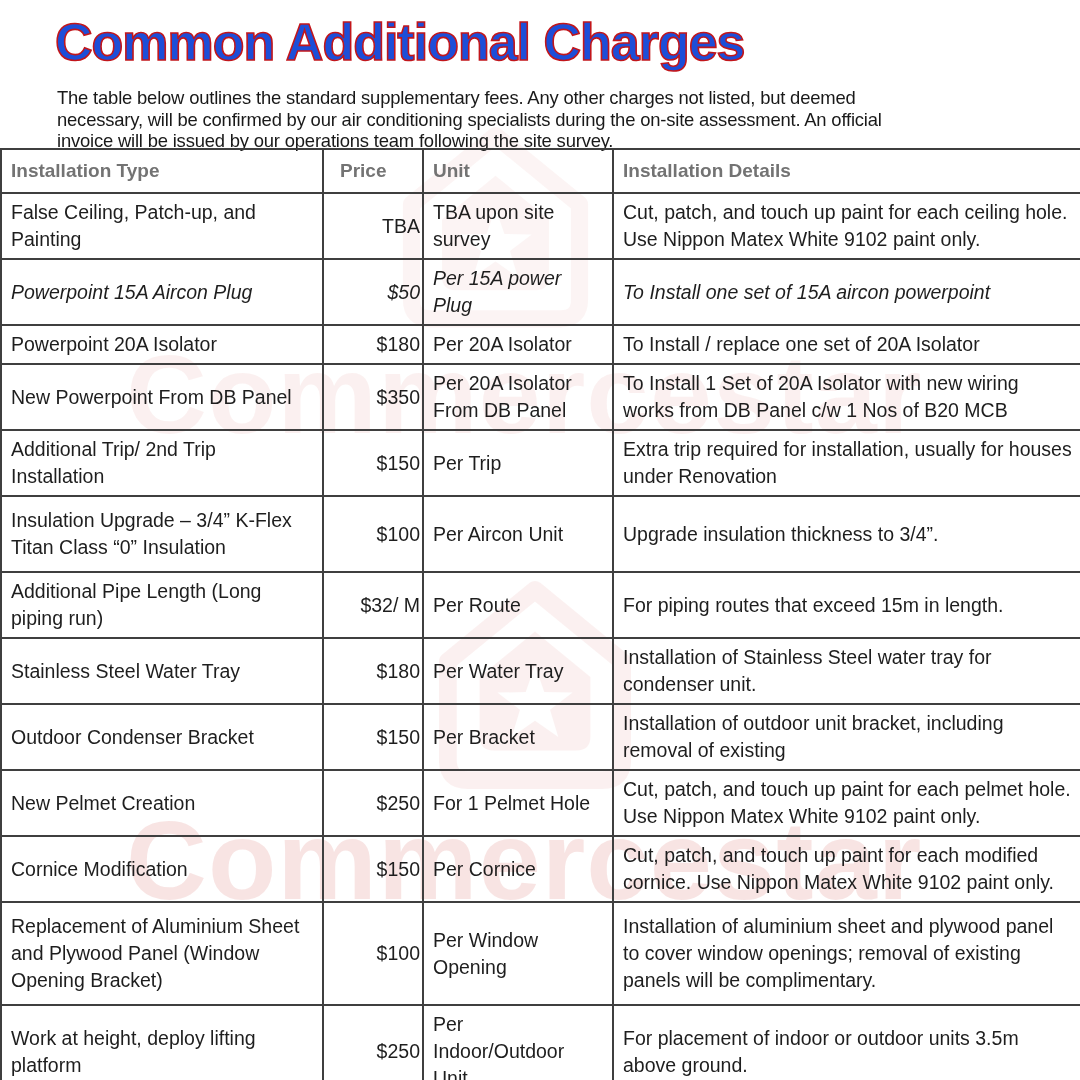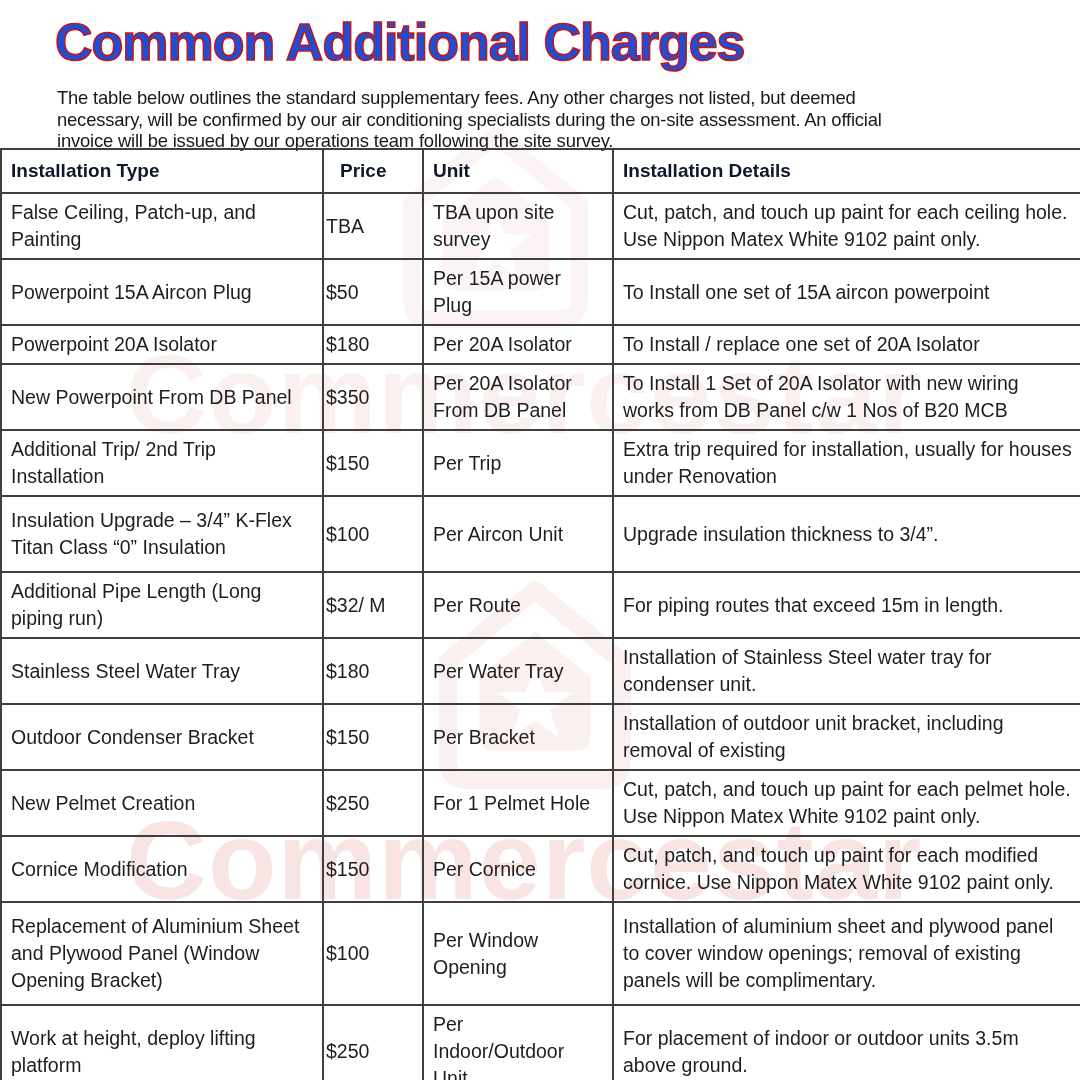--- a/index.html
+++ b/index.html
@@ -21,24 +21,24 @@
   .title{position:absolute;left:55px;top:12px;margin:0;
          font-size:52px;font-weight:800;letter-spacing:-1px;
          color:#1d4ed8;-webkit-text-stroke:1.6px #c2161b;}
   .intro{position:absolute;left:57px;top:87px;font-size:19px;line-height:21.5px;
          color:#191919;letter-spacing:-0.2px;transform:scaleX(.97);transform-origin:left top;}
   .intro div{white-space:nowrap;}
 
   table.charges{position:absolute;left:0;top:148px;width:1080px;
                 border-collapse:collapse;table-layout:fixed;background:transparent;}
   th,td{border:2px solid #3f3f3f;vertical-align:middle;box-sizing:border-box;}
-  th{height:44px;text-align:left;font-size:19px;font-weight:700;color:#0f172a;
+  th{height:44px;text-align:left;font-size:19px;font-weight:700;color:#737373;
      padding:2px 8px 2px 9px;}
   td{font-size:19.5px;color:#1e1e1e;line-height:27px;padding:5px 8px 5px 9px;}
-  td.col-price{text-align:left;padding-left:2px;padding-right:2px;}
+  td.col-price{text-align:right;padding-left:2px;padding-right:2px;}
   td.col-unit{white-space:pre-line;}
   th.h-price{padding-left:16px;}
 </style>
 </head>
 <body>
 
 <div class="page">
 
   <div class="watermark">
     <svg class="wm-logo wm-logo-1" viewBox="0 0 200 220" xmlns="http://www.w3.org/2000/svg">
@@ -81,21 +81,21 @@
         </tr>
       </thead>
       <tbody>
           <tr style="height: 65px;">
             <td class="col-type">False Ceiling, Patch-up, and Painting</td>
             <td class="col-price">TBA</td>
             <td class="col-unit">TBA upon site
 survey</td>
             <td class="col-details">Cut, patch, and touch up paint for each ceiling hole. Use Nippon Matex White 9102 paint only.</td>
           </tr>
-          <tr style="height: 65px;">
+          <tr style="height: 65px; font-style: italic;">
             <td class="col-type">Powerpoint 15A Aircon Plug</td>
             <td class="col-price">$50</td>
             <td class="col-unit">Per 15A power
 Plug</td>
             <td class="col-details">To Install one set of 15A aircon powerpoint</td>
           </tr>
           <tr style="height: 38px;">
             <td class="col-type">Powerpoint 20A Isolator</td>
             <td class="col-price">$180</td>
             <td class="col-unit">Per 20A Isolator</td>

